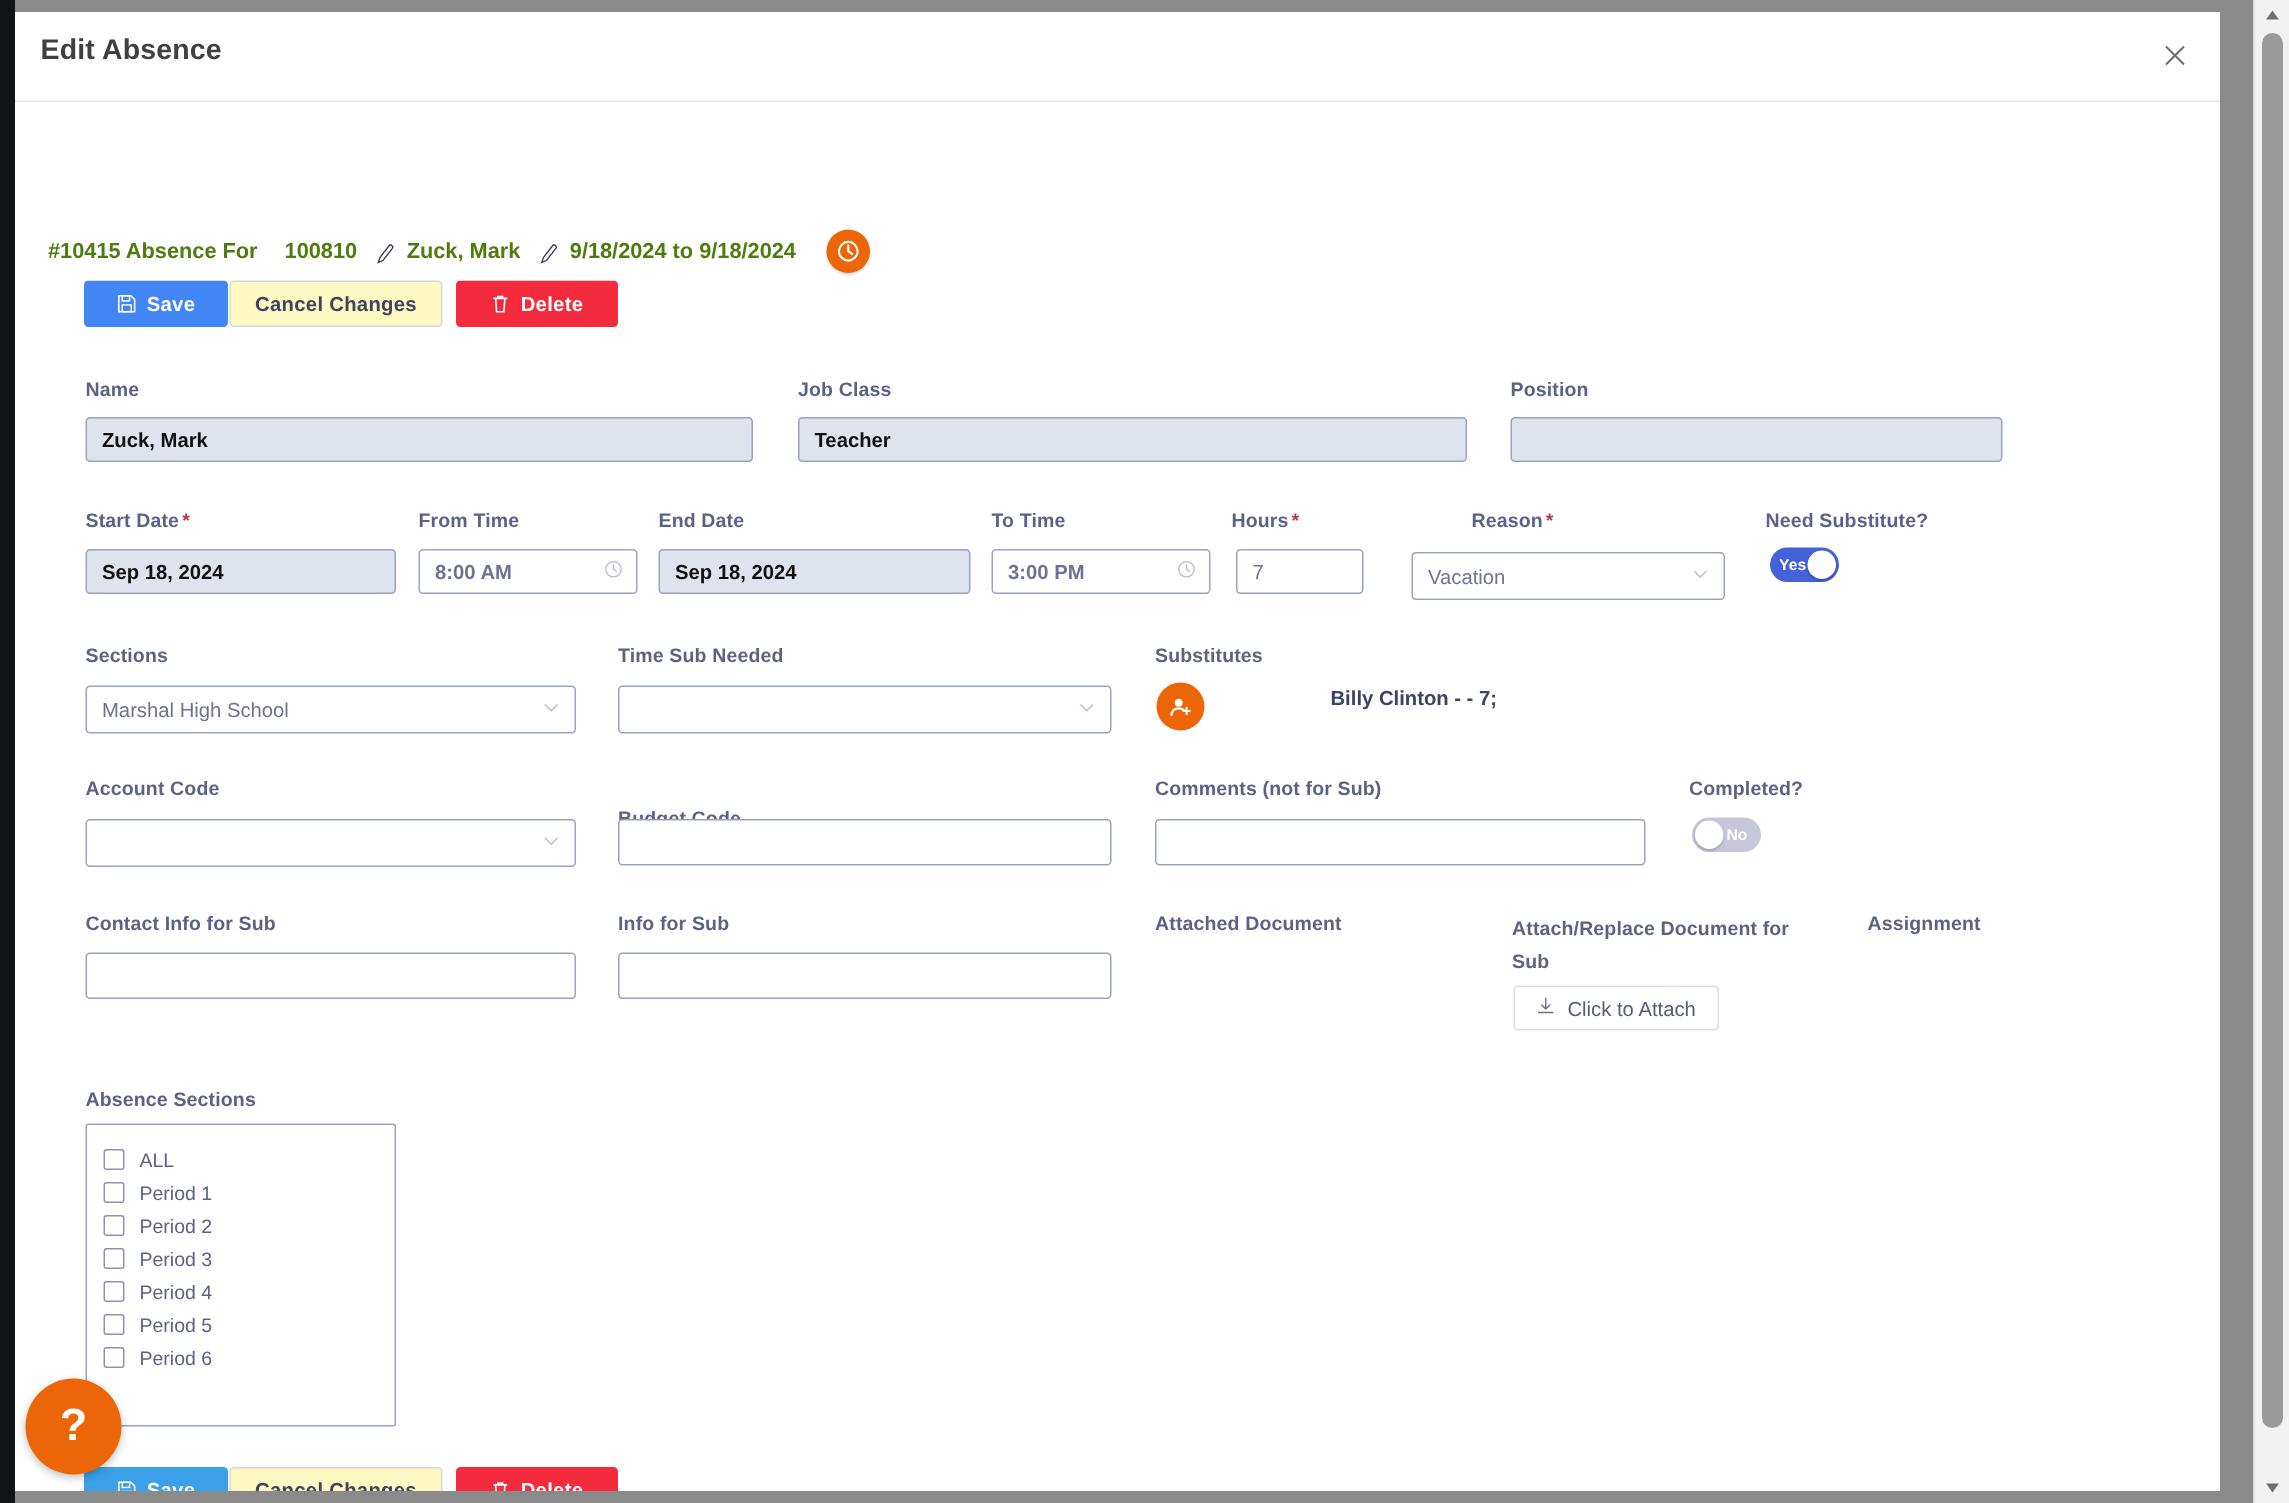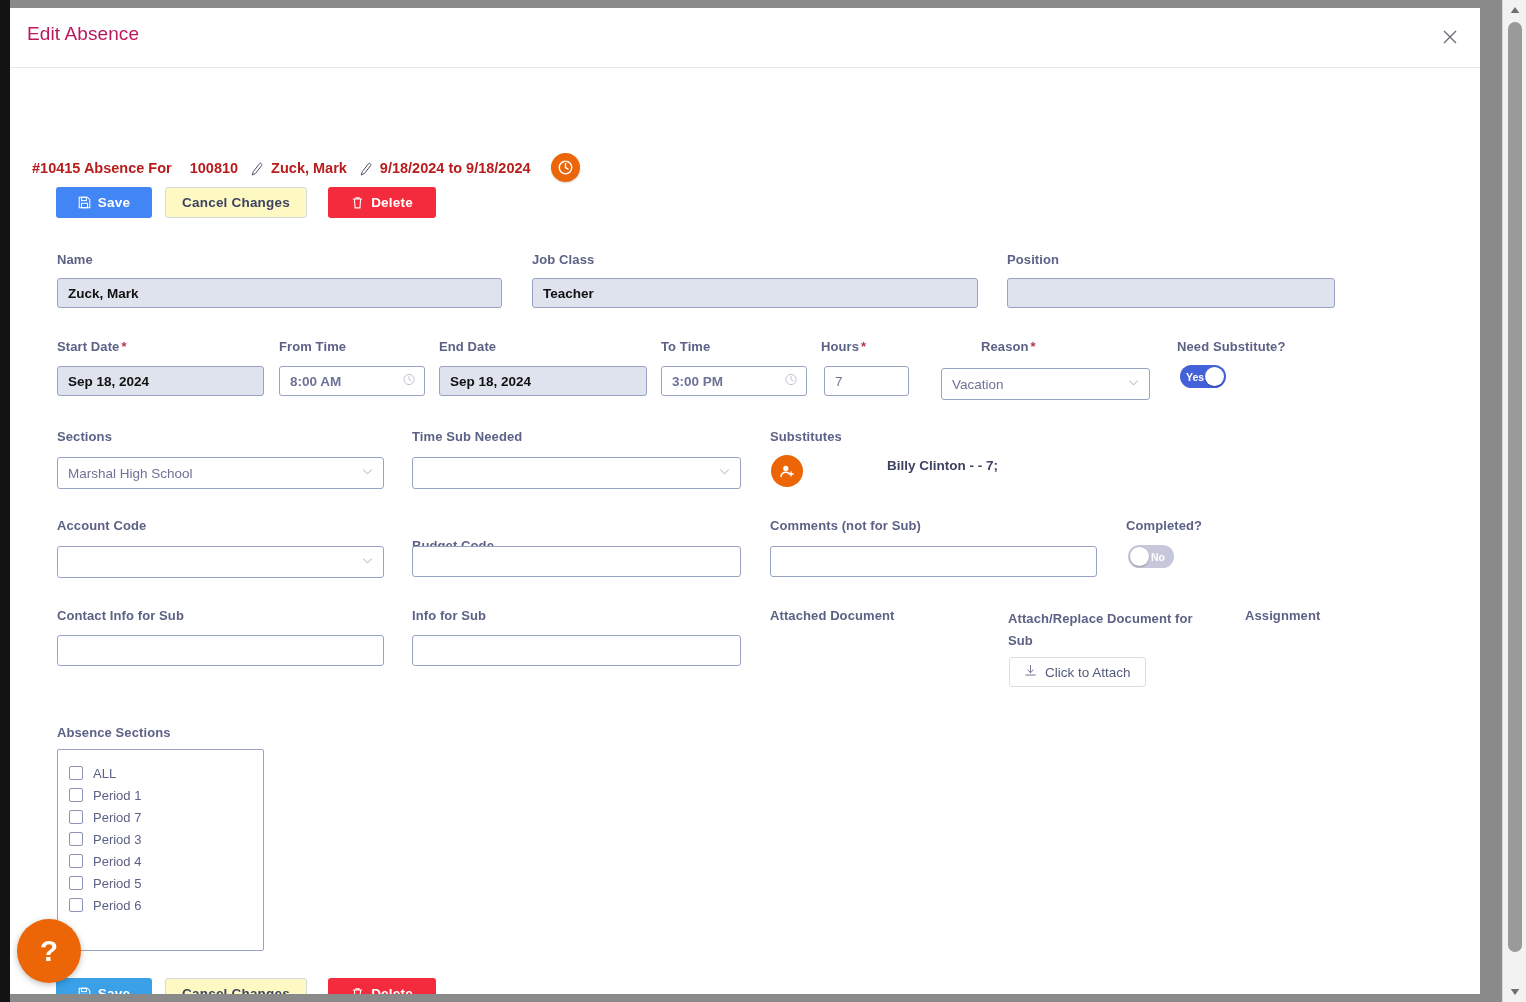--- a/index.html
+++ b/index.html
@@ -37,22 +37,22 @@
   .modal-header {
     position: relative;
     height: 60px;
     border-bottom: 1px solid #e6e6ea;
     background: #fff;
   }
   .modal-title {
     position: absolute;
     left: 17px; top: 15px;
     font-size: 19px;
-    font-weight: normal;
-    color: #be185d;
+    font-weight: bold;
+    color: #404040;
     letter-spacing: .1px;
   }
   .close-btn {
     position: absolute;
     right: 15px; top: 14px;
     width: 30px; height: 30px;
     display: flex; align-items: center; justify-content: center;
     color: #6d6d78;
     font-size: 21px;
     font-weight: 300;
@@ -66,21 +66,21 @@
     padding: 0;
   }
 
   
   .absence-line {
     position: absolute;
     left: 22px; top: 85px;
     display: flex; align-items: center;
     font-size: 14.5px;
     font-weight: bold;
-    color: #b91c1c;
+    color: #4d7c0f;
     white-space: nowrap;
   }
   .absence-line .seg { margin-right: 6px; }
   .absence-line .gap { width: 12px; display: inline-block; }
   .pencil-ico {
     display: inline-block;
     width: 15px; height: 15px;
     margin: 0 6px;
     position: relative;
     top: 2px;
@@ -90,21 +90,21 @@
     border-radius: 50%;
     background: #ec6608;
     display: inline-flex;
     align-items: center; justify-content: center;
     margin-left: 14px;
     cursor: pointer;
     box-shadow: 0 1px 2px rgba(0,0,0,.18);
   }
 
   
-  .btn-row { position: absolute; left: 46px; display: flex; gap: 12px; }
+  .btn-row { position: absolute; left: 46px; display: flex; gap: 0; }
   .btn-row.top { top: 119px; }
   .btn-row.bottom { top: 910px; }
   .btn {
     height: 31px;
     border-radius: 3px;
     font-size: 13.5px;
     font-weight: bold;
     display: inline-flex;
     align-items: center;
     justify-content: center;
@@ -495,21 +495,21 @@
         <div class="chk-row">
           <span class="chk-box"></span>
           <span class="chk-label">ALL</span>
         </div>
         <div class="chk-row">
           <span class="chk-box"></span>
           <span class="chk-label">Period 1</span>
         </div>
         <div class="chk-row">
           <span class="chk-box"></span>
-          <span class="chk-label">Period 7</span>
+          <span class="chk-label">Period 2</span>
         </div>
         <div class="chk-row">
           <span class="chk-box"></span>
           <span class="chk-label">Period 3</span>
         </div>
         <div class="chk-row">
           <span class="chk-box"></span>
           <span class="chk-label">Period 4</span>
         </div>
         <div class="chk-row">

